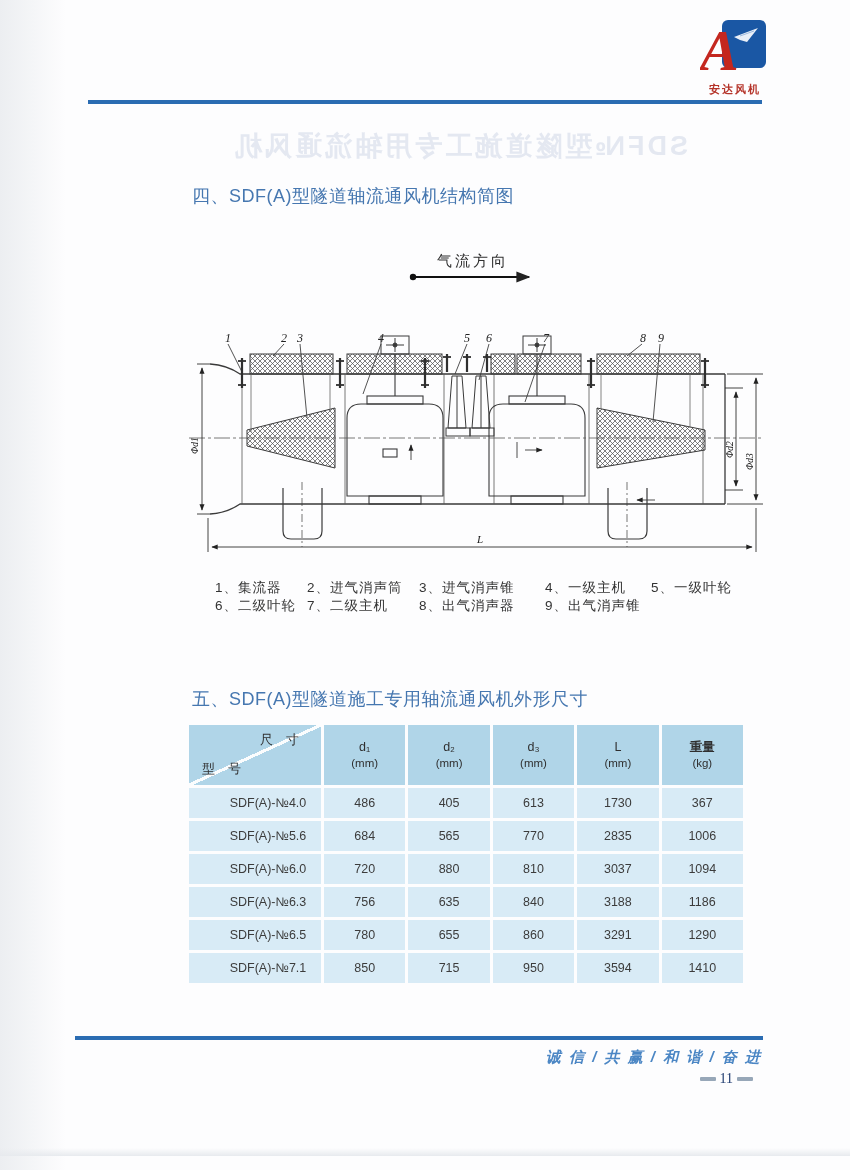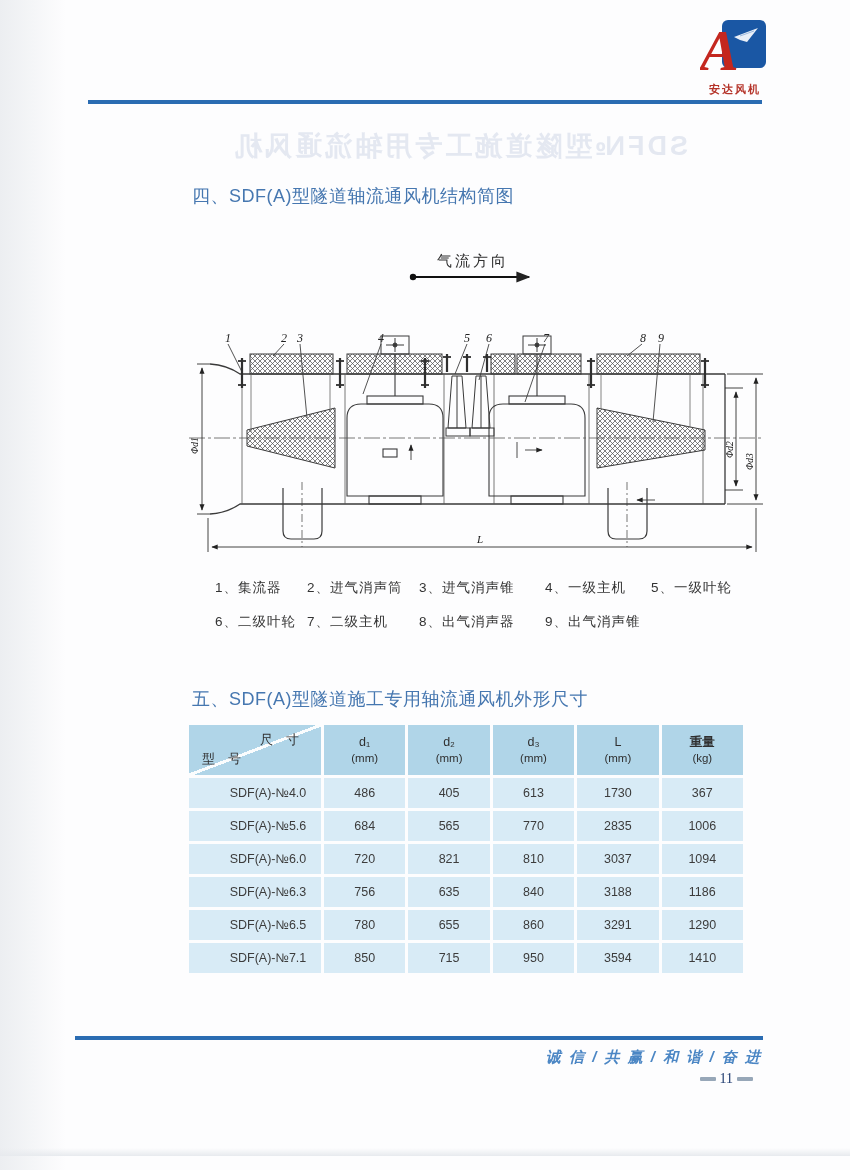--- a/index.html
+++ b/index.html
@@ -37,29 +37,29 @@
     position:absolute; left:192px; font-size:18px; color:#4677b0; letter-spacing:0.5px;text-align:center;
   }
   .sec-heading.s4 { top:184px; }
   .sec-heading.s5 { top:687px; }
   
   .diagram { position:absolute; left:185px; top:246px; }
   
   .legend {
     position:absolute; left:215px; top:579px; width:560px;
     display:grid; grid-template-columns:92px 112px 126px 106px auto;
-    row-gap:16px; font-size:13.5px; color:#333; letter-spacing:1px;
+    font-size:13.5px; color:#333; letter-spacing:1px;
   }
   
   .dim-table {
     position:absolute; left:186px; top:722px; width:560px;
     border-collapse:separate; border-spacing:3px; table-layout:fixed;
   }
   .dim-table td { background:#d8ebf6; font-size:12.5px; color:#3c3c3c; height:30px; text-align:center; }
-  .dim-table thead td { background:#b0d5e8; height:50px; color:#2f2f2f; }
+  .dim-table thead td { background:#b0d5e8; height:60px; color:#2f2f2f; }
   .dim-table td.model-cell { text-align:center; padding-left:26px; }
   .dim-table thead td.corner {
     position:relative; padding:5px 10px 4px 12px;
     background-image:linear-gradient(to bottom right,
       rgba(255,255,255,0) calc(50% - 1.5px),
       rgba(255,255,255,.95) calc(50% - 1.5px), rgba(255,255,255,.95) calc(50% + 1.5px),
       rgba(255,255,255,0) calc(50% + 1.5px));
   }
   .corner-top { position:absolute; top:6px; right:22px; font-size:13px; }
   .corner-bottom { position:absolute; bottom:7px; left:13px; font-size:13px; }
@@ -340,21 +340,21 @@
         <td class="model-cell">SDF(A)-№5.6</td>
         <td>684</td>
         <td>565</td>
         <td>770</td>
         <td>2835</td>
         <td>1006</td>
       </tr>
       <tr>
         <td class="model-cell">SDF(A)-№6.0</td>
         <td>720</td>
-        <td>821</td>
+        <td>880</td>
         <td>810</td>
         <td>3037</td>
         <td>1094</td>
       </tr>
       <tr>
         <td class="model-cell">SDF(A)-№6.3</td>
         <td>756</td>
         <td>635</td>
         <td>840</td>
         <td>3188</td>

